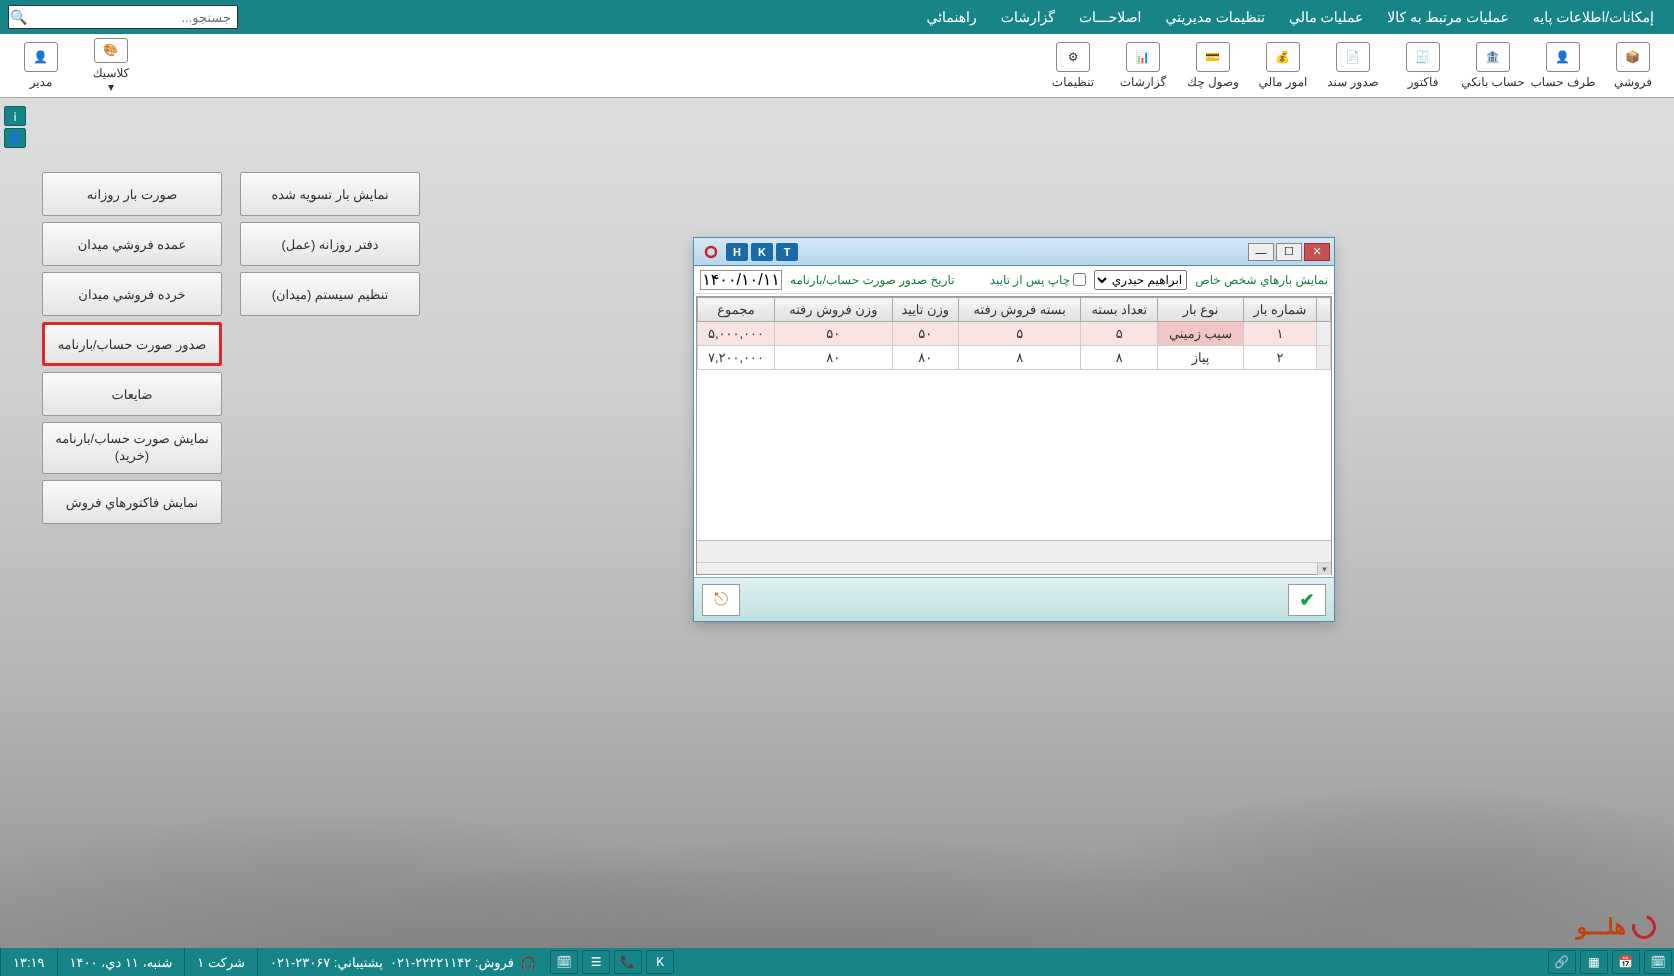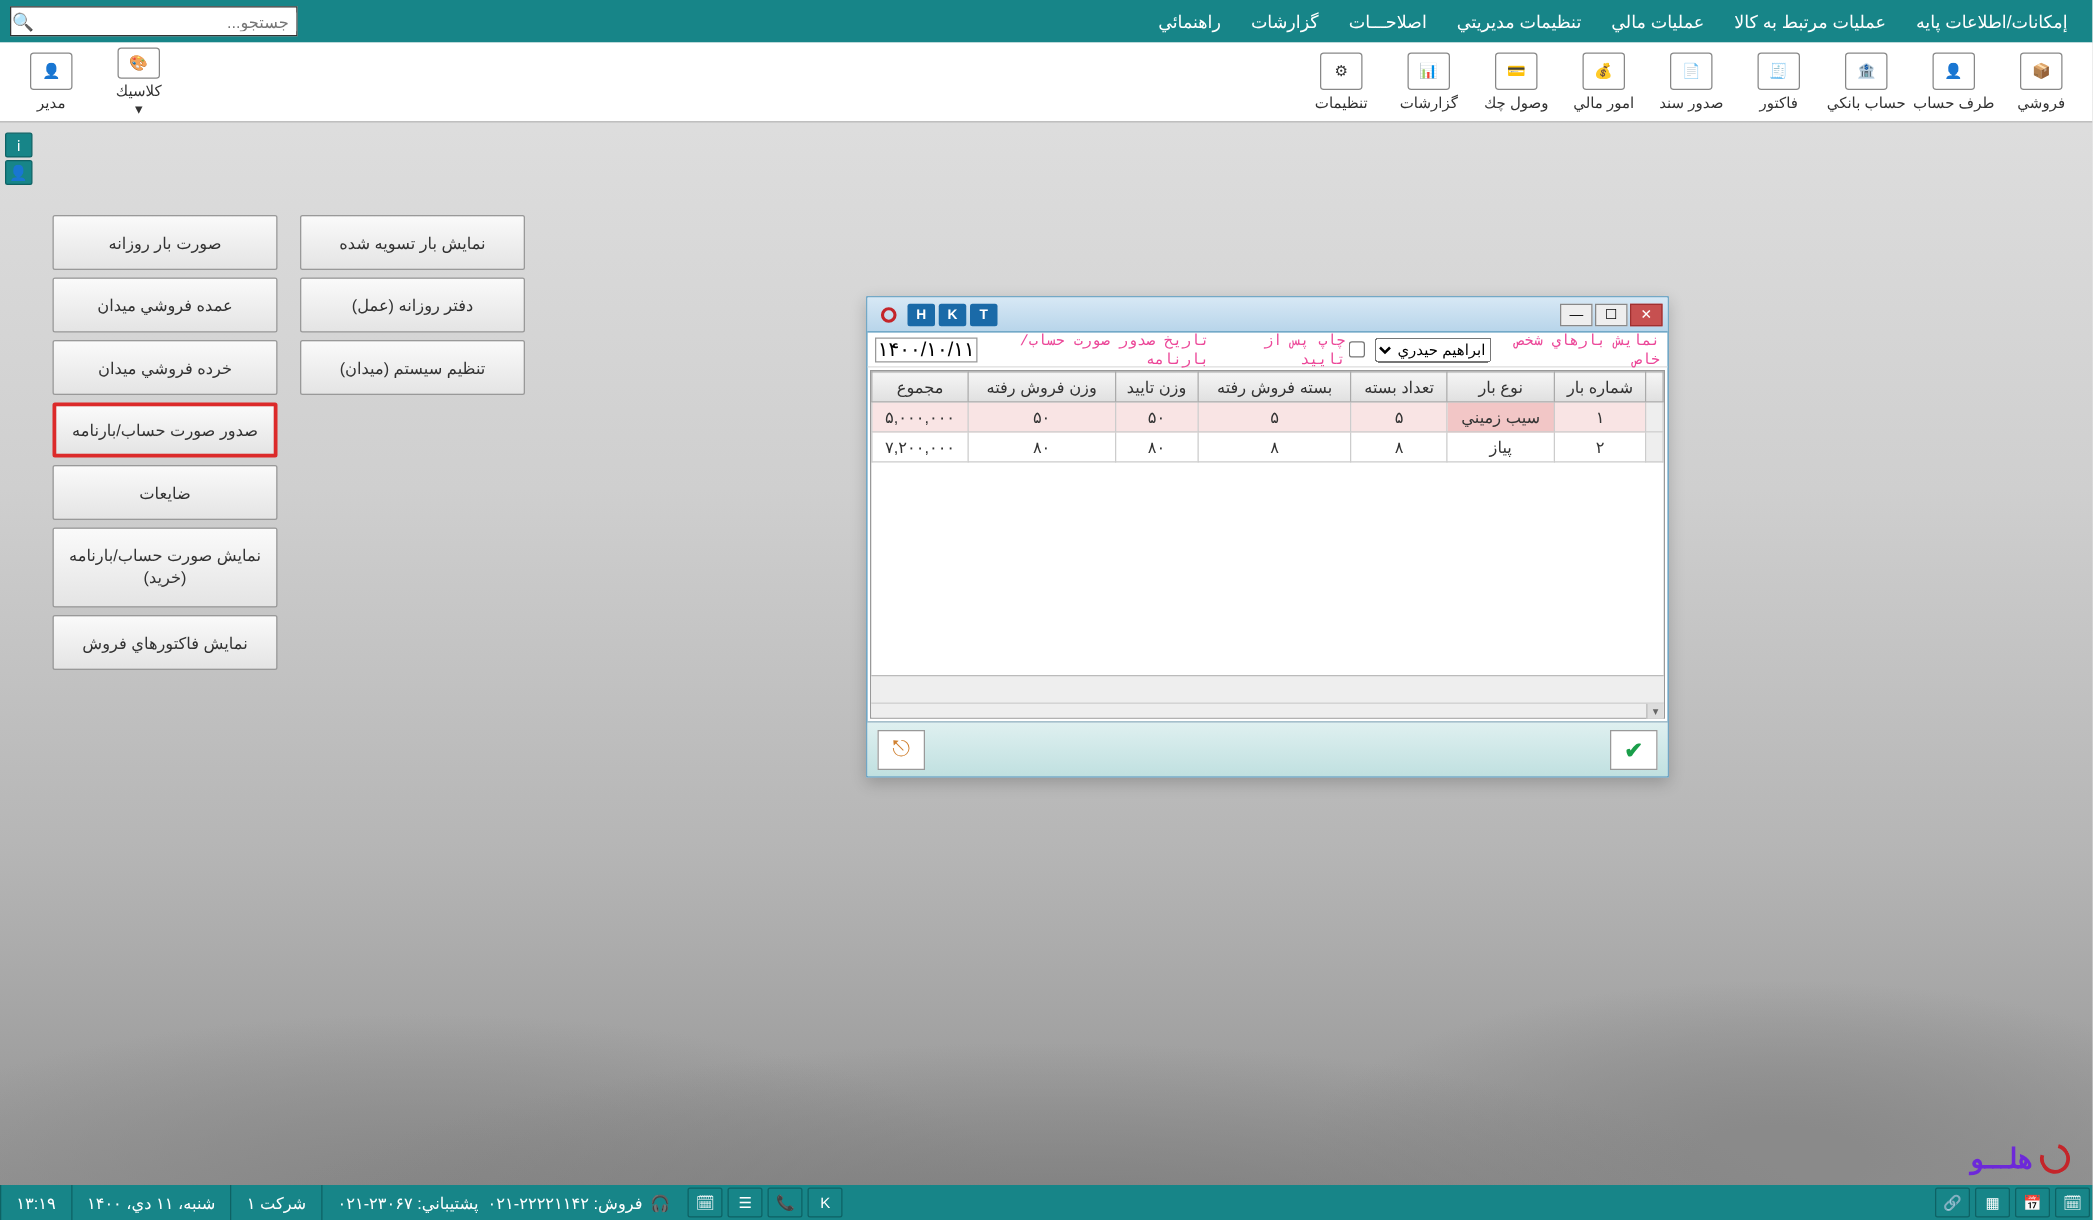--- a/index.html
+++ b/index.html
@@ -19,34 +19,34 @@
 .ribbon .spacer { flex: 1; }
 
 
 .side-icons { position: absolute; top: 106px; left: 4px; display: flex; flex-direction: column; gap: 2px; }
 .side-icons .sic { width: 22px; height: 20px; background: #178588; border: 1px solid #0e6264; color: #fff; display: flex; align-items: center; justify-content: center; font-size: 12px; border-radius: 2px; cursor: pointer; }
 
 
 .btn-cols { position: absolute; top: 172px; left: 42px; display: flex; flex-direction: row-reverse; gap: 18px; direction: rtl; }
 .btn-col { display: flex; flex-direction: column; gap: 6px; }
 .pbtn { width: 180px; height: 44px; background: linear-gradient(180deg, #fafafa, #e4e4e4); border: 1px solid #999; color: #333; font-size: 13px; display: flex; align-items: center; justify-content: center; cursor: pointer; border-radius: 2px; }
-.pbtn.tall { height: 64px; padding: 0 6px; text-align: center; line-height: 1.3; }
+.pbtn.tall { height: 52px; padding: 0 6px; text-align: center; line-height: 1.3; }
 .pbtn.highlight { border: 3px solid #dc2a2a; }
 
 
 .dlg { position: absolute; top: 237px; left: 693px; width: 642px; background: #fff; border: 1px solid #4a90b8; box-shadow: 0 4px 12px rgba(0,0,0,.2); direction: ltr; }
 .dlg .titlebar { height: 28px; background: linear-gradient(180deg, #d7e8f5, #b8d5ea); border-bottom: 1px solid #4a90b8; display: flex; align-items: center; padding: 0 4px; }
 .dlg .titlebar .win-btns { display: flex; gap: 2px; margin-left: auto; }
 .dlg .titlebar .wb { width: 26px; height: 18px; border: 1px solid #888; background: #eee; font-size: 11px; display: flex; align-items: center; justify-content: center; cursor: pointer; }
 .dlg .titlebar .wb.close { background: #c75050; color: #fff; border-color: #a03030; }
 .dlg .titlebar .letter-btns { display: flex; gap: 3px; margin-left: 6px; }
 .dlg .titlebar .lb { width: 22px; height: 18px; background: #1a6aa8; color: #fff; font-size: 11px; font-weight: bold; display: flex; align-items: center; justify-content: center; border-radius: 2px; cursor: pointer; }
 .dlg .titlebar .dicon { width: 18px; height: 18px; margin-left: 4px; display: flex; align-items: center; justify-content: center; }
 .dlg .topform { height: 28px; display: flex; align-items: center; padding: 0 6px; gap: 8px; font-size: 12px; direction: rtl; border-bottom: 1px solid #ddd; }
-.dlg .topform label { color: #ec4899; font-family: Liberation Mono, monospace; }
+.dlg .topform label { color: #15803d; }
 .dlg .topform select { font-size: 12px; height: 20px; direction: rtl; }
 .dlg .topform input[type=text] { font-size: 16px; height: 20px; width: 82px; direction: ltr; text-align: center; border: 1px solid #999; }
 .dlg .topform .chk { display: flex; align-items: center; gap: 3px; }
 .dlg .grid-wrap { border: 1px solid #999; margin: 2px; background: #fff; }
 .dlg table { width: 100%; border-collapse: collapse; direction: rtl; font-size: 13px; }
 .dlg th { background: linear-gradient(180deg, #f5f5f5, #e0e0e0); border: 1px solid #aaa; padding: 4px 2px; font-weight: normal; color: #333; }
 .dlg td { border: 1px solid #ccc; padding: 4px 2px; text-align: center; color: #333; }
 .dlg tr.sel td { background: #f9e4e4; }
 .dlg tr.sel td.c1 { background: #f2c6c6; }
 .dlg .grid-empty { height: 170px; }
@@ -55,21 +55,21 @@
 .dlg .btnbar .left { margin-right: auto; }
 .dlg .btnbar .abtn { width: 38px; height: 32px; background: #fff; border: 1px solid #999; display: flex; align-items: center; justify-content: center; cursor: pointer; font-size: 18px; }
 .dlg .btnbar .abtn.ok { color: #1a9e4a; font-weight: bold; }
 .dlg .btnbar .abtn.exit { color: #d08030; }
 .dlg .scroll-ind { height: 12px; background: #eee; border-top: 1px solid #ccc; display:flex; justify-content:flex-end; }
 .dlg .scroll-ind .sar { width:14px; height:12px; background:#ddd; border-left:1px solid #bbb; text-align:center; font-size:9px; line-height:12px; color:#666; cursor:pointer; }
 
 
 .brand { position: absolute; bottom: 36px; right: 18px; display: flex; align-items: center; gap: 6px; direction: rtl; }
 .brand .blogo { width: 24px; height: 24px; border: 3px solid #c4252a; border-radius: 50%; border-top-color: transparent; transform: rotate(-30deg); }
-.brand .btxt { font-size: 22px; font-weight: bold; color: #6d28d9; letter-spacing: 2px; }
+.brand .btxt { font-size: 22px; font-weight: bold; color: #c2410c; letter-spacing: 2px; }
 
 
 .status { position: absolute; bottom: 0; left: 0; right: 0; height: 28px; background: #178588; color: #fff; display: flex; align-items: center; font-size: 13px; direction: rtl; }
 .status .cell { padding: 0 12px; border-left: 1px solid #0e6264; height: 100%; display: flex; align-items: center; }
 .status .icons-right { display: flex; margin-left: 0; }
 .status .icons-right .sic2 { width: 28px; height: 24px; margin: 0 2px; border: 1px solid #0e6264; display: flex; align-items: center; justify-content: center; font-size: 12px; border-radius: 2px; cursor: pointer; }
 .status .spacer2 { flex: 1; }
 .status .icons-left { display: flex; }
 .status .icons-left .sic2 { width: 28px; height: 24px; margin: 0 2px; border: 1px solid #0e6264; display: flex; align-items: center; justify-content: center; font-size: 12px; border-radius: 2px; cursor: pointer; }
 

